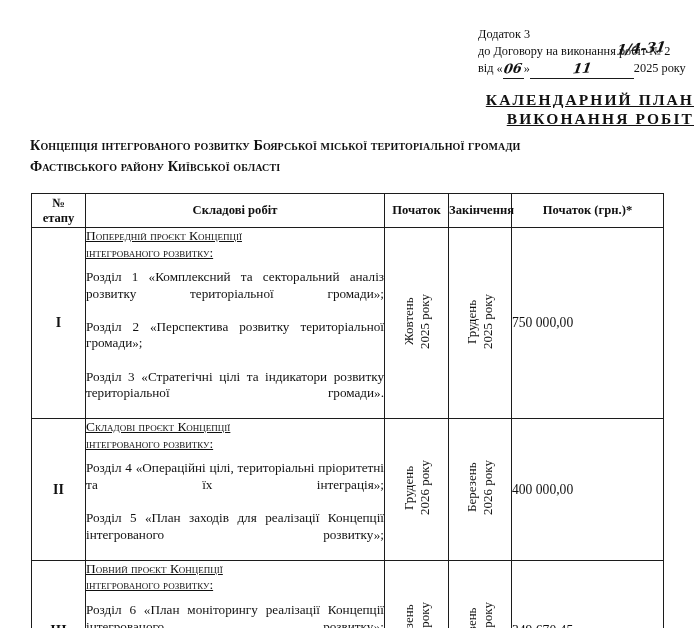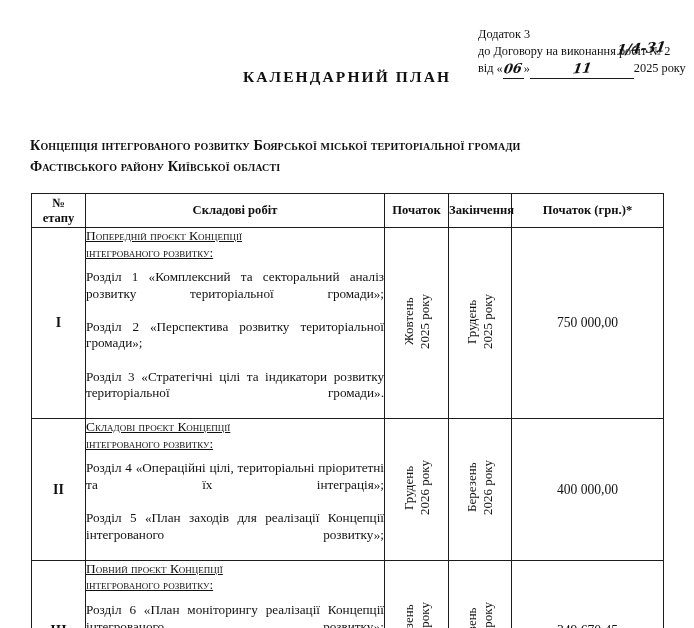--- a/index.html
+++ b/index.html
@@ -59,27 +59,28 @@
     border-bottom: 1px solid #1a1a1a;
     position: relative;
     top: 1px;
   }
   .month-slot .hw { font-size: 13.5px; }
 
   
   .main-title {
     position: absolute;
     left: 0;
-    top: 67px;
+    top: 90px;
     width: 694px;
-    text-align: center;
+    text-align: right;
     font-weight: 700;
     font-size: 15.5px;
     letter-spacing: 2.1px;
     line-height: 19px;
+    text-decoration: underline;
   }
   .subtitle {
     position: absolute;
     left: 30px;
     top: 135px;
     width: 640px;
     text-align: left;
     font-weight: 700;
     font-size: 14.2px;
     font-variant: small-caps;
@@ -154,41 +155,41 @@
   }
   .vert {
     display: inline-block;
     writing-mode: vertical-rl;
     transform: rotate(180deg);
     line-height: 16px;
     white-space: nowrap;
     text-align: center;
   }
   td.cost {
-    text-align: center;
     font-size: 13.6px;
   }
 </style>
 </head>
 <body>
 
 <div class="doc-header">
   <div class="line">
     <span>Додаток 3</span>
   </div>
   <div class="line">
     <span>до Договору на виконання робіт № 2</span><span class="hw num-hw">1/4-31</span>
   </div>
   <div class="line">
     <span>від «</span><span class="day-slot"><span class="hw">06</span></span><span>»</span><span class="month-slot"><span class="hw">11</span></span><span>2025 року</span>
   </div>
 </div>
 
 <div class="main-title">
   <div>КАЛЕНДАРНИЙ ПЛАН</div>
+  <div>ВИКОНАННЯ РОБІТ</div>
 </div>
 
 <div class="subtitle">
   <div>Концепція інтегрованого розвитку Боярської міської територіальної громади</div>
   <div>Фастівського району Київської області</div>
 </div>
 
 <table class="plan">
   <colgroup>
     <col class="col-stage">

